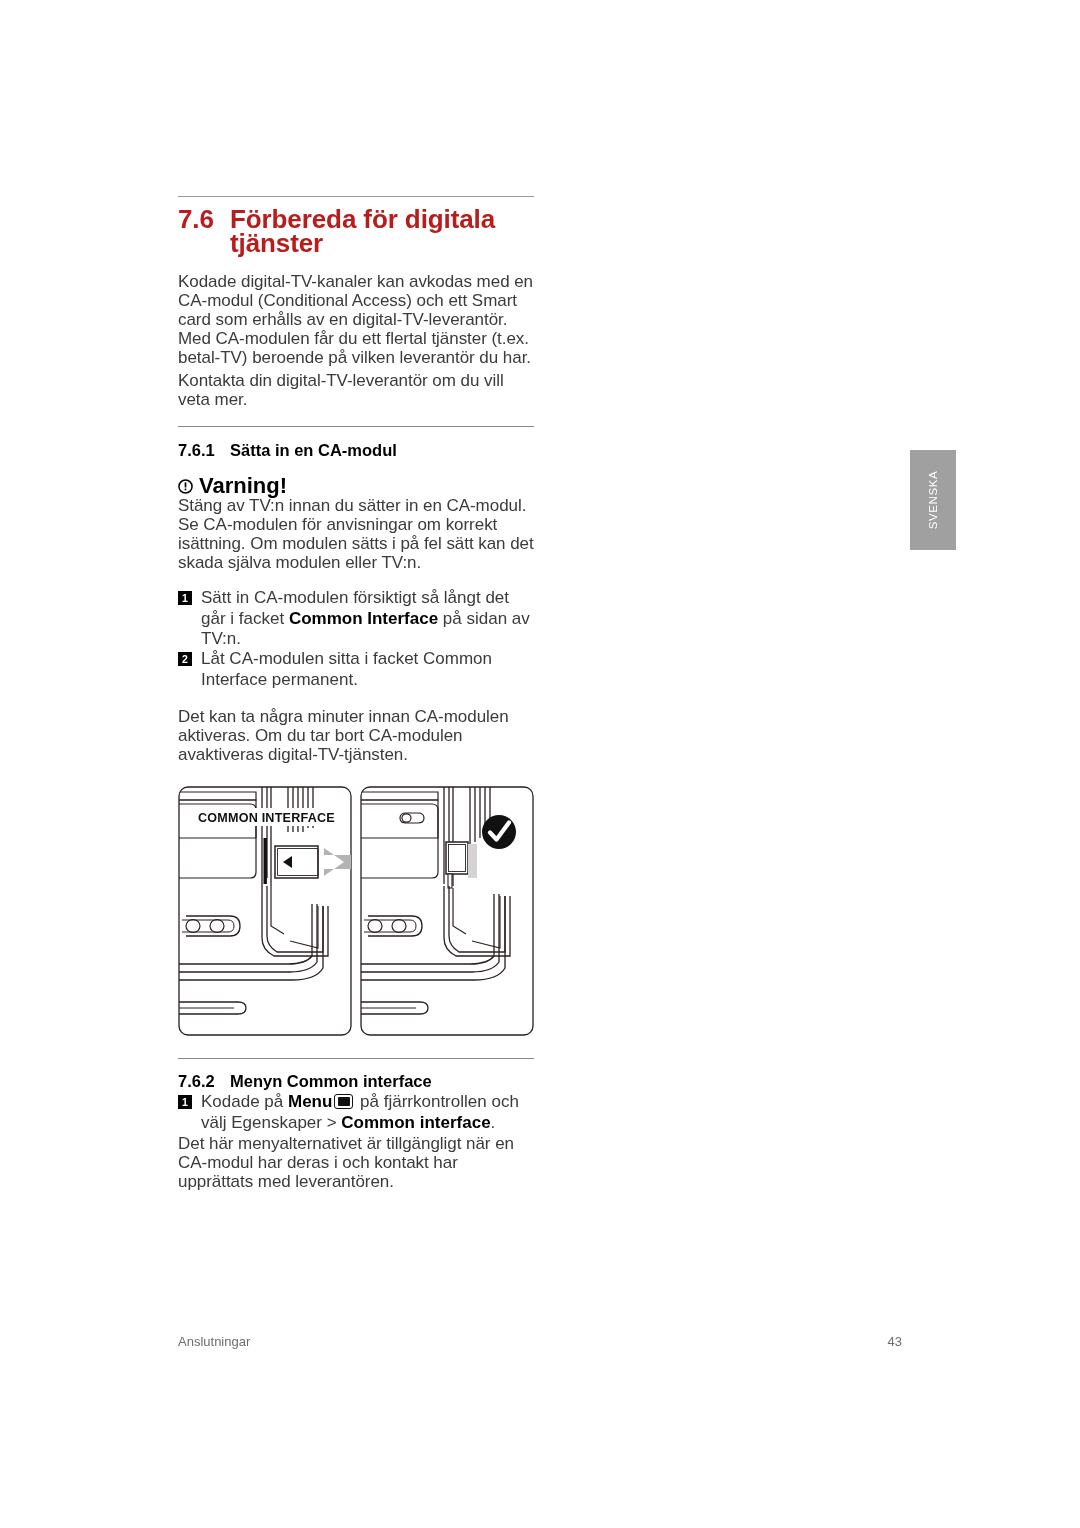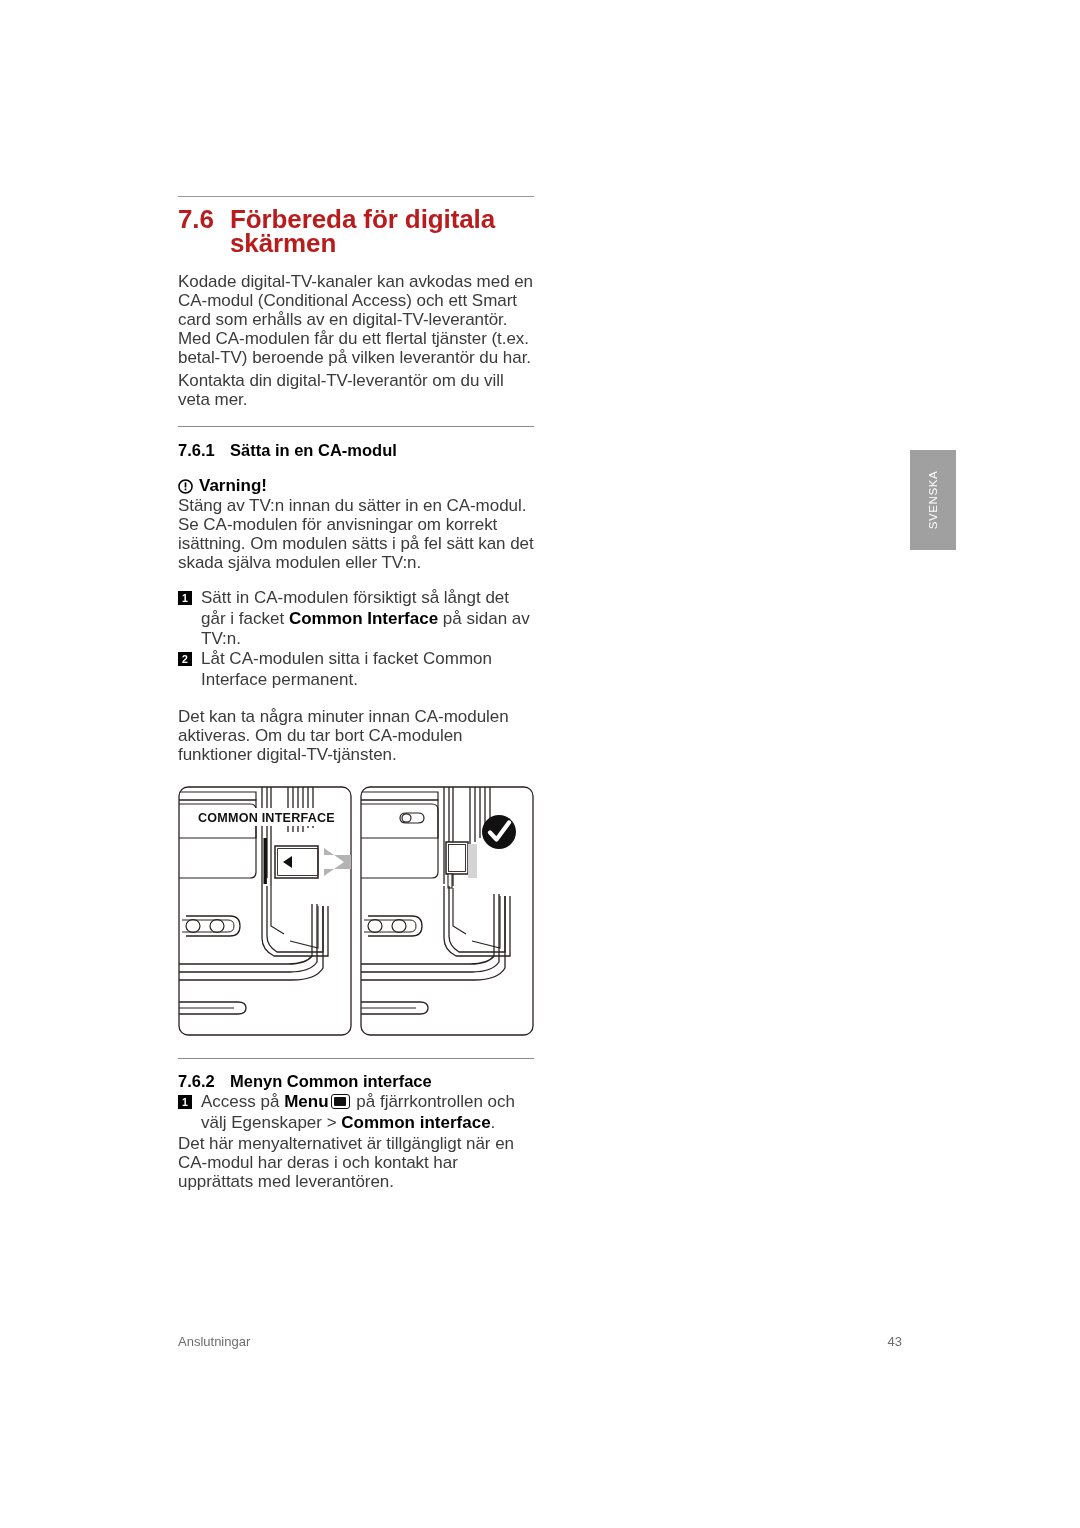--- a/index.html
+++ b/index.html
@@ -72,21 +72,21 @@
   .p.gap { margin-top: 17px; }
   .p.gap-sm { margin-top: 4px; }
 
   
   .warn {
     display: flex;
     align-items: center;
     gap: 6px;
     margin-top: 16px;
     font-weight: bold;
-    font-size: 17px;
+    font-size: 22px;
     color: #000;
     line-height: 20px;
     text-align: center;
   }
   .warn-icon {
     width: 15px; height: 15px;
     flex: none;
     display: block;
   }
 
@@ -186,21 +186,21 @@
 <div class="page">
 
   <div class="col">
 
     <div class="rule thick"></div>
 
     <div class="h1">
       <span class="num">7.6</span>
       <span class="txt">
         <span>Förbereda för digitala</span><br>
-        <span>skärmen</span>
+        <span>tjänster</span>
       </span>
     </div>
 
     <p class="p gap">Kodade digital-TV-kanaler kan avkodas med en CA-modul (Conditional Access) och ett Smart card som erhålls av en digital-TV-leverantör. Med CA-modulen får du ett flertal tjänster (t.ex. betal-TV) beroende på vilken leverantör du har.</p>
     <p class="p gap-sm">Kontakta din digital-TV-leverantör om du vill veta mer.</p>
 
     <div class="rule" style="margin-top:17px;"></div>
     <div class="h2">
       <span class="num">7.6.1</span>
       <span class="txt">Sätta in en CA-modul</span>
@@ -220,21 +220,21 @@
       <div class="step">
         <span class="badge">1</span>
         <span class="step-body"><span>Sätt in CA-modulen försiktigt så långt det går i facket </span><b>Common Interface</b><span> på sidan av TV:n.</span></span>
       </div>
       <div class="step">
         <span class="badge">2</span>
         <span class="step-body">Låt CA-modulen sitta i facket Common Interface permanent.</span>
       </div>
     </div>
 
-    <p class="p gap">Det kan ta några minuter innan CA-modulen aktiveras. Om du tar bort CA-modulen funktioner digital-TV-tjänsten.</p>
+    <p class="p gap">Det kan ta några minuter innan CA-modulen aktiveras. Om du tar bort CA-modulen avaktiveras digital-TV-tjänsten.</p>
 
     <div class="figure">
 
       <div class="fig-box">
         <svg viewBox="0 0 174 250" width="174" height="250">
           <defs>
             <clipPath id="clipL">
               <rect x="1" y="1" width="172" height="248" rx="9" ry="9"></rect>
             </clipPath>
           </defs>
@@ -348,21 +348,21 @@
     <div class="rule" style="margin-top:22px;"></div>
     <div class="h2" style="margin-top:12px;align-items:flex-end;">
       <span class="num">7.6.2</span>
       <span class="txt">Menyn Common interface</span>
     </div>
 
 
     <div class="steps" style="margin-top:1px;">
       <div class="step">
         <span class="badge">1</span>
-        <span class="step-body"><span>Access på </span><b>Menu</b><span class="menu-glyph"></span><span> på fjärrkontrollen och välj Egenskaper &gt; </span><b>Common interface</b><span>.</span></span>
+        <span class="step-body"><span>Kodade på </span><b>Menu</b><span class="menu-glyph"></span><span> på fjärrkontrollen och välj Egenskaper &gt; </span><b>Common interface</b><span>.</span></span>
       </div>
     </div>
 
     <p class="p" style="margin-top:1px;">Det här menyalternativet är tillgängligt när en CA-modul har deras i och kontakt har upprättats med leverantören.</p>
 
   </div>
 
   <div class="side-tab">
     <span>SVENSKA</span>
   </div>

